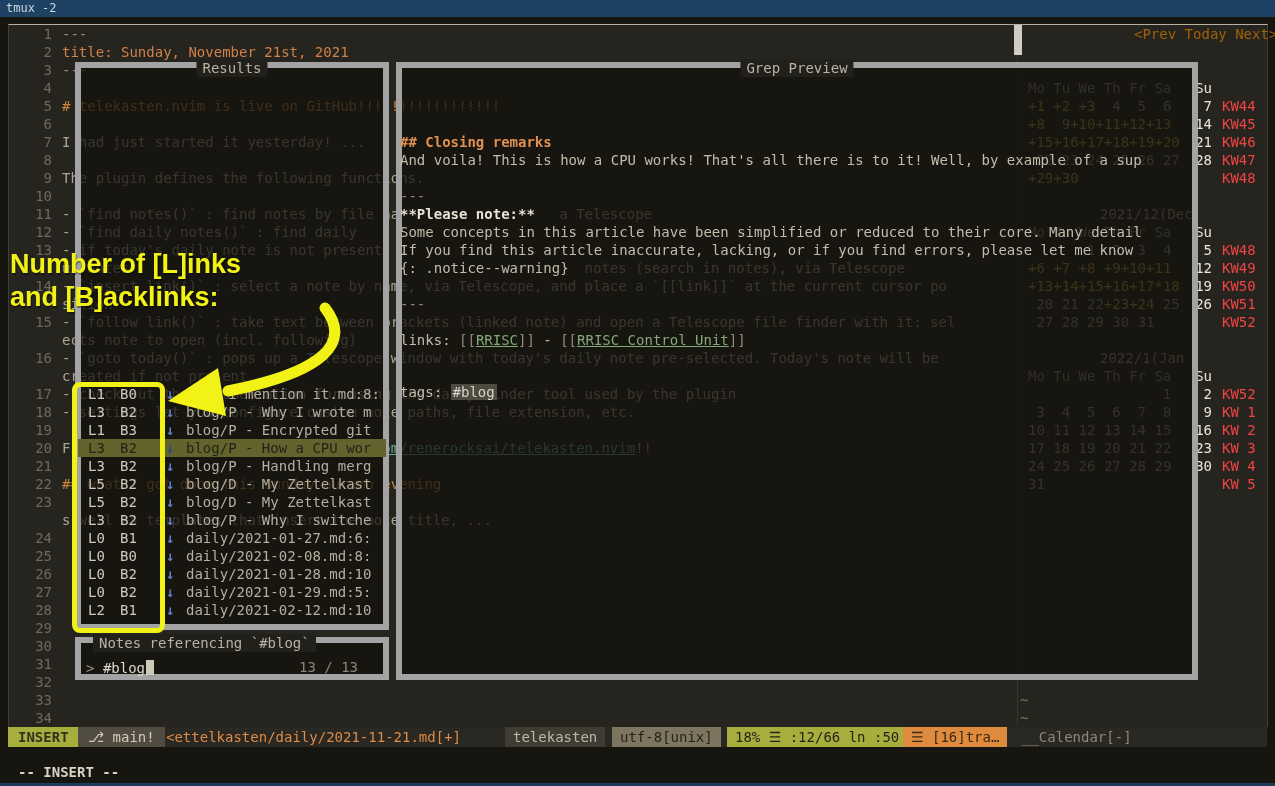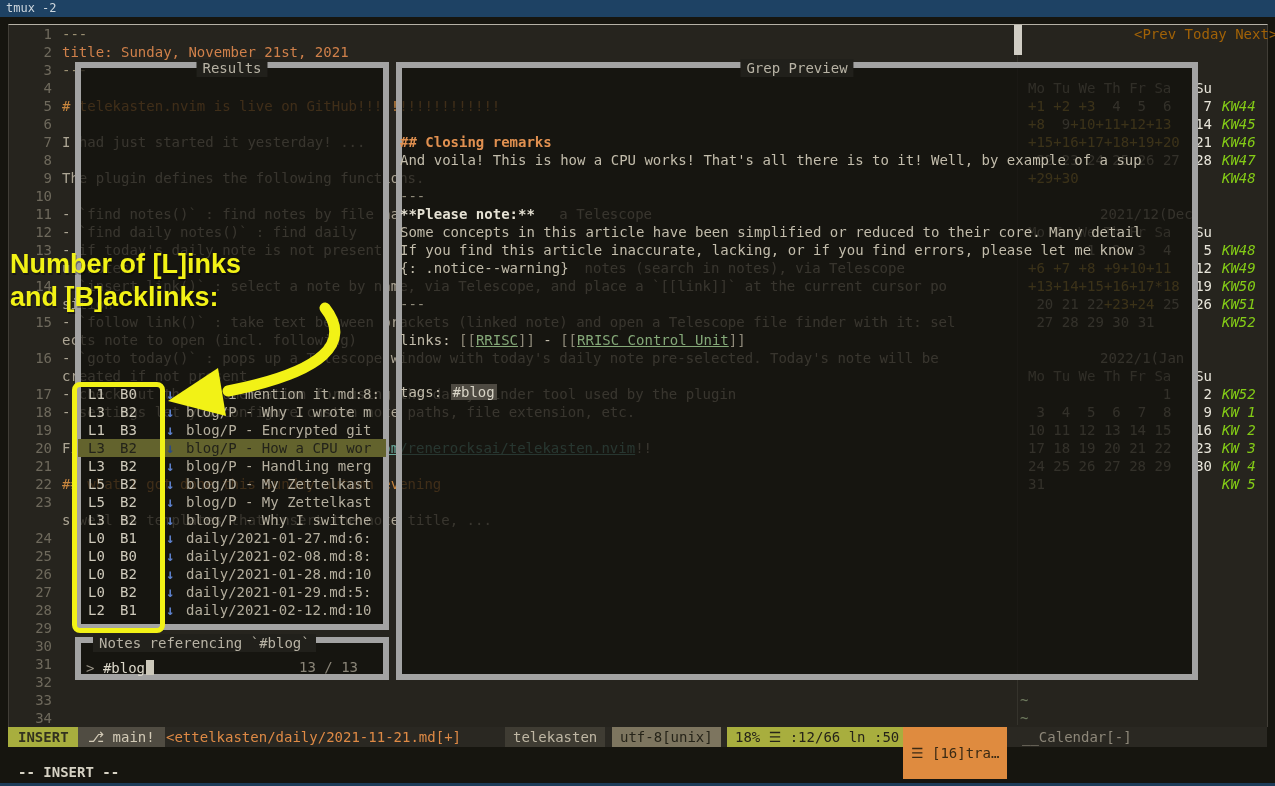--- a/index.html
+++ b/index.html
@@ -26,21 +26,21 @@
   .c-title{color:#d0804a}
   .c-heading{color:#c8863e}
   .c-body{color:#aca594}
   .c-url{color:#68a89a;text-decoration:underline}
 
   
   .cal-week{position:absolute;left:1028px;white-space:pre;}
   .cal-norm{color:#979282}
   .cal-mark{color:#b9983f}
   .cal-su{position:absolute;left:1160px;width:52px;text-align:right;color:#e8e5da;}
-  .cal-kw{position:absolute;left:1222px;color:#84cc16;font-style:italic;}
+  .cal-kw{position:absolute;left:1222px;color:#ef4444;}
   .cal-head{position:absolute;left:1028px;color:#8c887a;white-space:pre;}
   .cal-month{position:absolute;left:1100px;color:#9c9788;white-space:pre;}
   .cal-tilde{position:absolute;left:1020px;color:#6e7a5e;}
   #calnav{position:absolute;left:1134px;top:25px;height:18px;line-height:18px;color:#a16207;z-index:3;white-space:pre;}
   .navbtn{cursor:pointer;}
 
   
   .fwin{position:absolute;background:rgba(17,16,12,0.75);border:6px solid #a3a3a3;box-sizing:border-box;z-index:5;}
   #win-results{left:75px;top:62px;width:314px;height:568px;}
   #win-preview{left:396px;top:62px;width:802px;height:618px;}
@@ -88,21 +88,21 @@
 
   
   #statusbar{position:absolute;left:8px;top:727px;width:1259px;height:20px;background:#2a2822;z-index:7;}
   .chip{position:absolute;top:727px;height:20px;line-height:20px;white-space:pre;z-index:8;padding:0 10px;}
   #st-mode{left:8px;background:#a8ae3e;color:#33321f;font-weight:bold;}
   #st-git{left:78px;background:#504c42;color:#d2cab6;}
   #st-file{left:160px;color:#df8a45;padding:0 6px;}
   #st-plugin{left:505px;background:#3f3c33;color:#bfb7a4;padding:0 8px;}
   #st-enc{left:612px;background:#7d755f;color:#262419;padding:0 8px;}
   #st-pos{left:727px;background:#a8ae3e;color:#262419;padding:0 8px;}
-  #st-tabs{left:903px;background:#df8b3f;color:#3a2a14;padding:16px 8px;}
+  #st-tabs{left:903px;background:#df8b3f;color:#3a2a14;padding:0 8px;}
   #st-cal{left:1022px;color:#8d8779;padding:0;}
   #msg{position:absolute;left:18px;top:763px;height:18px;line-height:18px;color:#d6d2c4;font-weight:bold;z-index:7;}
 </style>
 </head>
 <body>
 
 <div id="titlebar"><span>tmux -2</span></div>
 <div id="term"></div>
 <div id="base">
     <div class="row" style="top: 25px;"><span class="lnum">1</span><span class="lcontent"><span class="c-meta">---</span></span></div>

